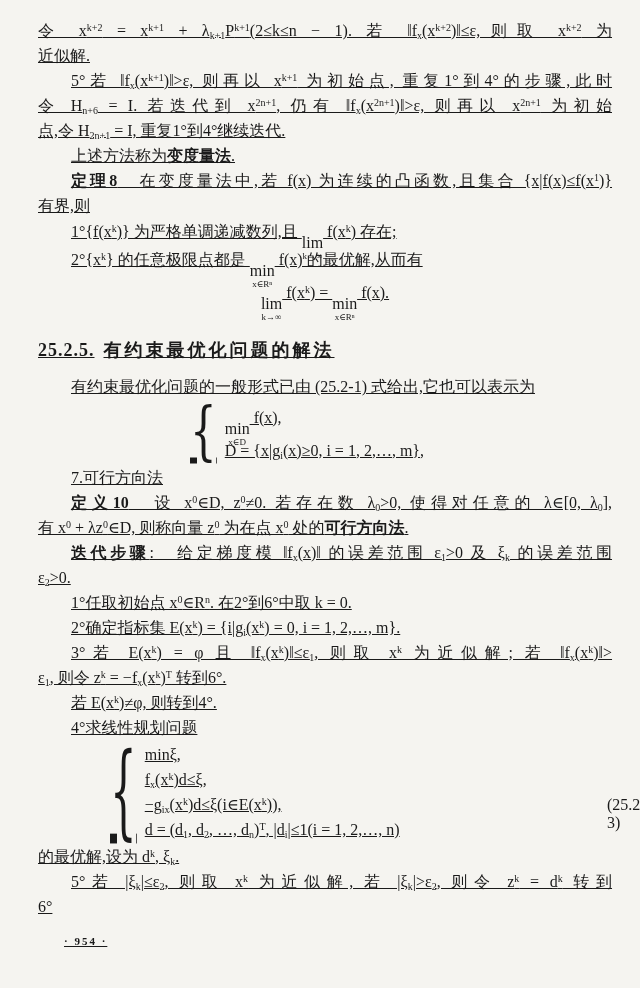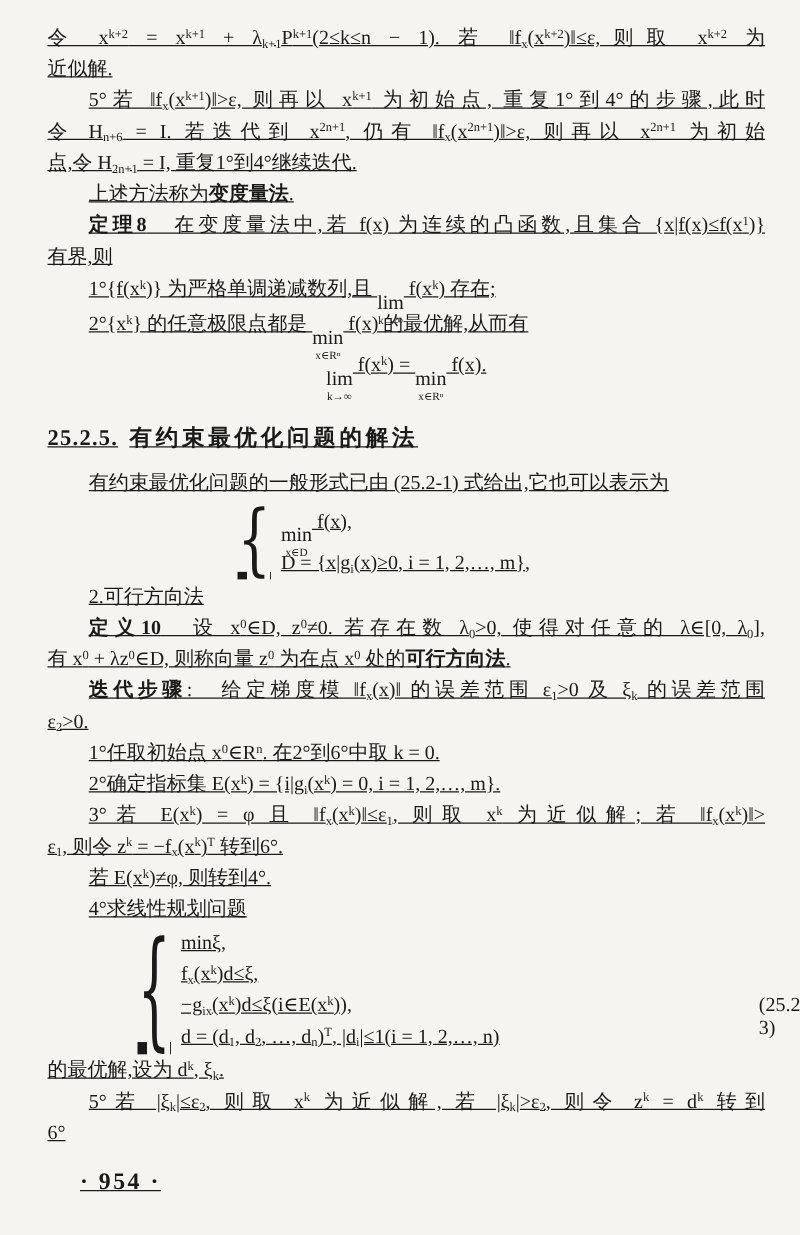--- a/index.html
+++ b/index.html
@@ -33,21 +33,21 @@
   .sys2{margin-left:72px;height:104px;}
   .brace{
     font-family:"DejaVu Serif",serif;display:inline-block;
     transform-origin:center;margin-right:8px;line-height:1;
   }
   .b2{font-size:42px;transform:scaleY(1.5);}
   .b4{font-size:42px;transform:scaleY(2.45);}
   .sys-rows .ln{height:25px;line-height:25px;}
   .sys1 .sys-rows .ln:first-child{height:36px;line-height:32px;}
   .eq-tag{position:absolute;left:477px;top:56px;font-size:16px;margin-left:20px;}
-  .footer{margin-top:16px;margin-left:26px;font-size:19px;font-weight:bold;letter-spacing:2px;}
+  .footer{margin-top:16px;margin-left:26px;font-size:11px;font-weight:bold;letter-spacing:2px;}
 </style>
 </head>
 <body>
 
 <div class="page">
 
   <div class="ln j">令 x<sup>k+2</sup> = x<sup>k+1</sup> + λ<sub>k+1</sub>P<sup>k+1</sup>(2≤k≤n − 1). 若 ‖f<sub>x</sub>(x<sup>k+2</sup>)‖≤ε,则取 x<sup>k+2</sup> 为</div>
   <div class="ln">近似解.</div>
   <div class="ln ind j">5°若 ‖f<sub>x</sub>(x<sup>k+1</sup>)‖&gt;ε, 则再以 x<sup>k+1</sup> 为初始点, 重复1°到4°的步骤,此时</div>
   <div class="ln j">令 H<sub>n+6</sub> = I. 若迭代到 x<sup>2n+1</sup>, 仍有 ‖f<sub>x</sub>(x<sup>2n+1</sup>)‖&gt;ε, 则再以 x<sup>2n+1</sup> 为初始</div>
@@ -82,21 +82,21 @@
     <span class="brace b2">{</span>
     <div class="sys-rows">
       <div class="ln"><span class="under">
             <span class="op">min</span>
             <span class="ub">x∈D</span>
           </span> f(x),</div>
       <div class="ln">D = {x|g<sub>i</sub>(x)≥0, i = 1, 2,…, m},</div>
     </div>
   </div>
 
-  <div class="ln ind">2.可行方向法</div>
+  <div class="ln ind">7.可行方向法</div>
   <div class="ln ind j"><b>定义10</b>　设 x<sup>0</sup>∈D, z<sup>0</sup>≠0. 若存在数 λ<sub>0</sub>&gt;0, 使得对任意的 λ∈[0, λ<sub>0</sub>],</div>
   <div class="ln">有 x<sup>0</sup> + λz<sup>0</sup>∈D, 则称向量 z<sup>0</sup> 为在点 x<sup>0</sup> 处的<b>可行方向法</b>.</div>
   <div class="ln ind j"><b>迭代步骤</b>:　给定梯度模 ‖f<sub>x</sub>(x)‖ 的误差范围 ε<sub>1</sub>&gt;0 及 ξ<sub>k</sub> 的误差范围</div>
   <div class="ln">ε<sub>2</sub>&gt;0.</div>
   <div class="ln ind">1°任取初始点 x<sup>0</sup>∈R<sup>n</sup>. 在2°到6°中取 k = 0.</div>
   <div class="ln ind">2°确定指标集 E(x<sup>k</sup>) = {i|g<sub>i</sub>(x<sup>k</sup>) = 0, i = 1, 2,…, m}.</div>
   <div class="ln ind j">3°若 E(x<sup>k</sup>) = φ 且 ‖f<sub>x</sub>(x<sup>k</sup>)‖≤ε<sub>1</sub>, 则取 x<sup>k</sup> 为近似解; 若 ‖f<sub>x</sub>(x<sup>k</sup>)‖&gt;</div>
   <div class="ln">ε<sub>1</sub>, 则令 z<sup>k</sup> = −f<sub>x</sub>(x<sup>k</sup>)<sup>T</sup> 转到6°.</div>
   <div class="ln ind">若 E(x<sup>k</sup>)≠φ, 则转到4°.</div>
   <div class="ln ind">4°求线性规划问题</div>

